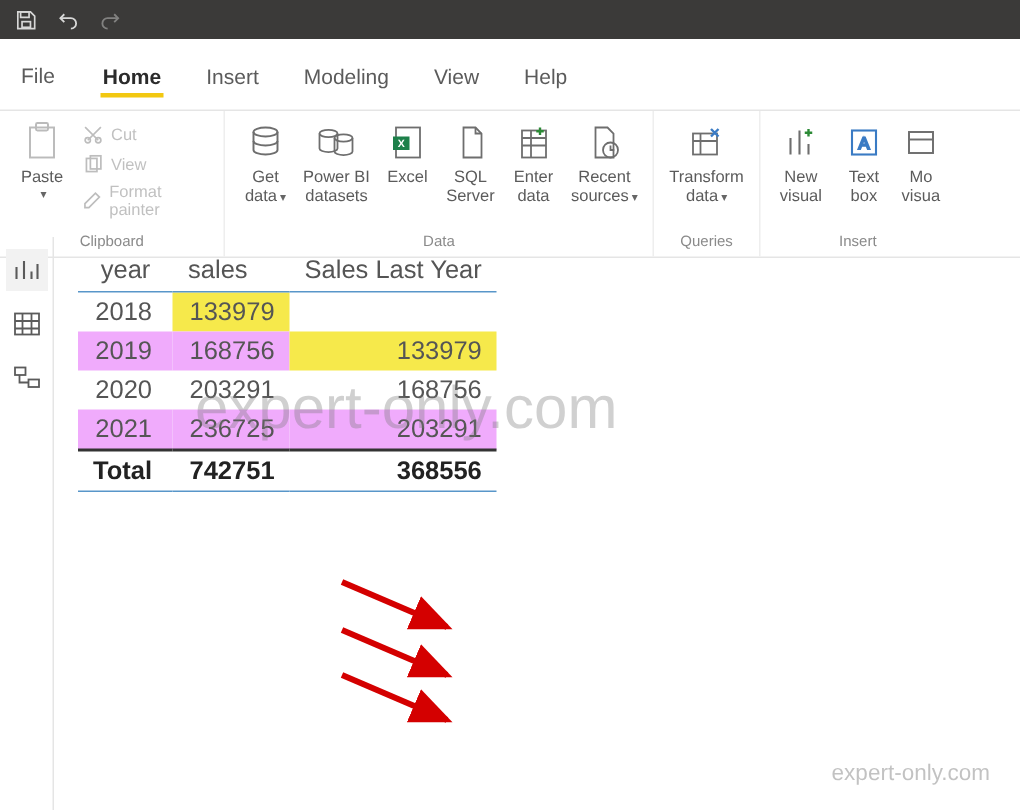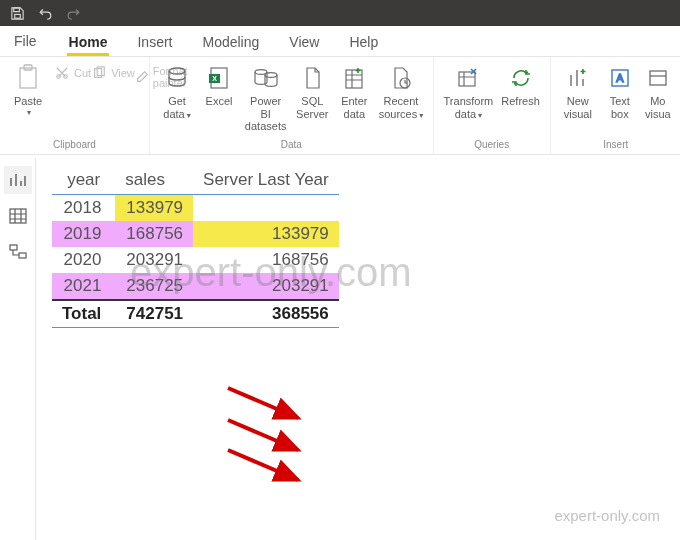--- a/index.html
+++ b/index.html
@@ -25,21 +25,21 @@
     width: 18px;
     height: 18px;
     margin-right: 10px;
     color: #d7d7d7;
     display: flex;
     align-items: center;
     justify-content: center;
   }
   
   .menustrip {
-    height: 31px;
+    height: 48px;
     display: flex;
     align-items: center;
     padding-left: 12px;
     border-bottom: 1px solid #e5e5e5;
   }
   .menustrip .file {
     font-size: 14px;
     color: #5b5b5b;
     margin-right: 28px;
     padding: 4px 2px;
@@ -109,21 +109,21 @@
     line-height: 1.15;
     font-size: 11px;
   }
   .chev {
     font-size: 8px;
     margin-left: 2px;
     color: #666;
   }
   .rbutton-stack {
     display: flex;
-    flex-direction: row;
+    flex-direction: column;
     align-items: flex-start;
     justify-content: center;
     padding: 2px 4px;
   }
   .rbutton-mini {
     display: flex;
     align-items: center;
     font-size: 11px;
     padding: 2px 0;
     color: #8e8e8e;
@@ -309,43 +309,43 @@
       <div class="rbutton-vert">
         <span class="ctrl-icon">
           <svg width="22" height="24" viewBox="0 0 22 24" fill="none" stroke="#6e6e6e" stroke-width="1.3">
             <ellipse cx="11" cy="5" rx="8" ry="3"></ellipse>
               <path d="M3 5v12c0 1.7 3.6 3 8 3s8-1.3 8-3V5"></path>
               <path d="M3 11c0 1.7 3.6 3 8 3s8-1.3 8-3"></path>
           </svg>
         </span>
         <span class="ctrl-label"><span>Get<br>data</span><span class="chev">▾</span></span>
       </div>
-      <div class="rbutton-vert">
-        <span class="ctrl-icon">
-          <svg width="22" height="24" viewBox="0 0 22 24">
-            <rect x="3" y="2" width="16" height="20" fill="none" stroke="#6e6e6e" stroke-width="1.2"></rect>
-            <rect x="1" y="8" width="11" height="9" fill="#1d804a"></rect>
-            <text x="6.5" y="15" font-size="7" fill="#fff" text-anchor="middle" font-weight="bold">X</text>
-          </svg>
-        </span>
-        <span class="ctrl-label">Excel</span>
-      </div>
       <div class="rbutton-vert" style="min-width:50px">
         <span class="ctrl-icon">
           <svg width="26" height="24" viewBox="0 0 26 24" fill="none" stroke="#6e6e6e" stroke-width="1.2">
             <ellipse cx="8" cy="6" rx="6" ry="2.4"></ellipse>
               <path d="M2 6v10c0 1.3 2.7 2.4 6 2.4s6-1.1 6-2.4V6"></path>
             <ellipse cx="18" cy="9" rx="6" ry="2.4"></ellipse>
               <path d="M12 9v9c0 1.3 2.7 2.4 6 2.4s6-1.1 6-2.4V9"></path>
           </svg>
         </span>
         <span class="ctrl-label">Power BI<br>datasets</span>
       </div>
       <div class="rbutton-vert">
         <span class="ctrl-icon">
+          <svg width="22" height="24" viewBox="0 0 22 24">
+            <rect x="3" y="2" width="16" height="20" fill="none" stroke="#6e6e6e" stroke-width="1.2"></rect>
+            <rect x="1" y="8" width="11" height="9" fill="#1d804a"></rect>
+            <text x="6.5" y="15" font-size="7" fill="#fff" text-anchor="middle" font-weight="bold">X</text>
+          </svg>
+        </span>
+        <span class="ctrl-label">Excel</span>
+      </div>
+      <div class="rbutton-vert">
+        <span class="ctrl-icon">
           <svg width="20" height="24" viewBox="0 0 20 24" fill="none" stroke="#6e6e6e" stroke-width="1.2">
             <path d="M5 2h8l4 4v16H5z"></path>
               <path d="M13 2v4h4"></path>
           </svg>
         </span>
         <span class="ctrl-label">SQL<br>Server</span>
       </div>
       <div class="rbutton-vert">
         <span class="ctrl-icon">
           <svg width="22" height="24" viewBox="0 0 22 24" fill="none" stroke="#6e6e6e" stroke-width="1.2">
@@ -374,30 +374,20 @@
     <div class="buttons">
       <div class="rbutton-vert" style="min-width:56px">
         <span class="ctrl-icon">
           <svg width="24" height="24" viewBox="0 0 24 24" fill="none" stroke="#6e6e6e" stroke-width="1.2">
             <rect x="3" y="6" width="16" height="14"></rect>
               <path d="M3 11h16M8 6v14"></path>
             <path d="M15 3l5 5M20 3l-5 5" stroke="#3a7bc4" stroke-width="1.6"></path>
           </svg>
         </span>
         <span class="ctrl-label"><span>Transform<br>data</span><span class="chev">▾</span></span>
-      </div>
-      <div class="rbutton-vert">
-        <span class="ctrl-icon">
-          <svg width="22" height="22" viewBox="0 0 22 22" fill="none" stroke="#2c8a36" stroke-width="1.6">
-            <path d="M4 11a7 7 0 0 1 12-5l2-1"></path>
-              <path d="M18 11a7 7 0 0 1-12 5l-2 1"></path>
-            <path d="M16 3v4h4M6 19v-4H2"></path>
-          </svg>
-        </span>
-        <span class="ctrl-label">Refresh</span>
       </div>
     </div>
     <div class="group-label">Queries</div>
   </div>
 
   <div class="ribbon-group" style="border-right:none">
     <div class="buttons">
       <div class="rbutton-vert">
         <span class="ctrl-icon">
           <svg width="22" height="24" viewBox="0 0 22 24" fill="none" stroke="#6e6e6e" stroke-width="1.4">
@@ -450,21 +440,21 @@
       </svg>
   </div>
 </div>
 
 <div class="canvas">
   <table class="data-table">
     <thead>
       <tr>
         <th>year</th>
         <th style="padding-right:28px">sales</th>
-        <th>Server Last Year</th>
+        <th>Sales Last Year</th>
       </tr>
     </thead>
     <tbody>
       <tr>
         <td>2018</td>
         <td class="hl">133979</td>
         <td></td>
       </tr>
       <tr class="alt">
         <td>2019</td>

